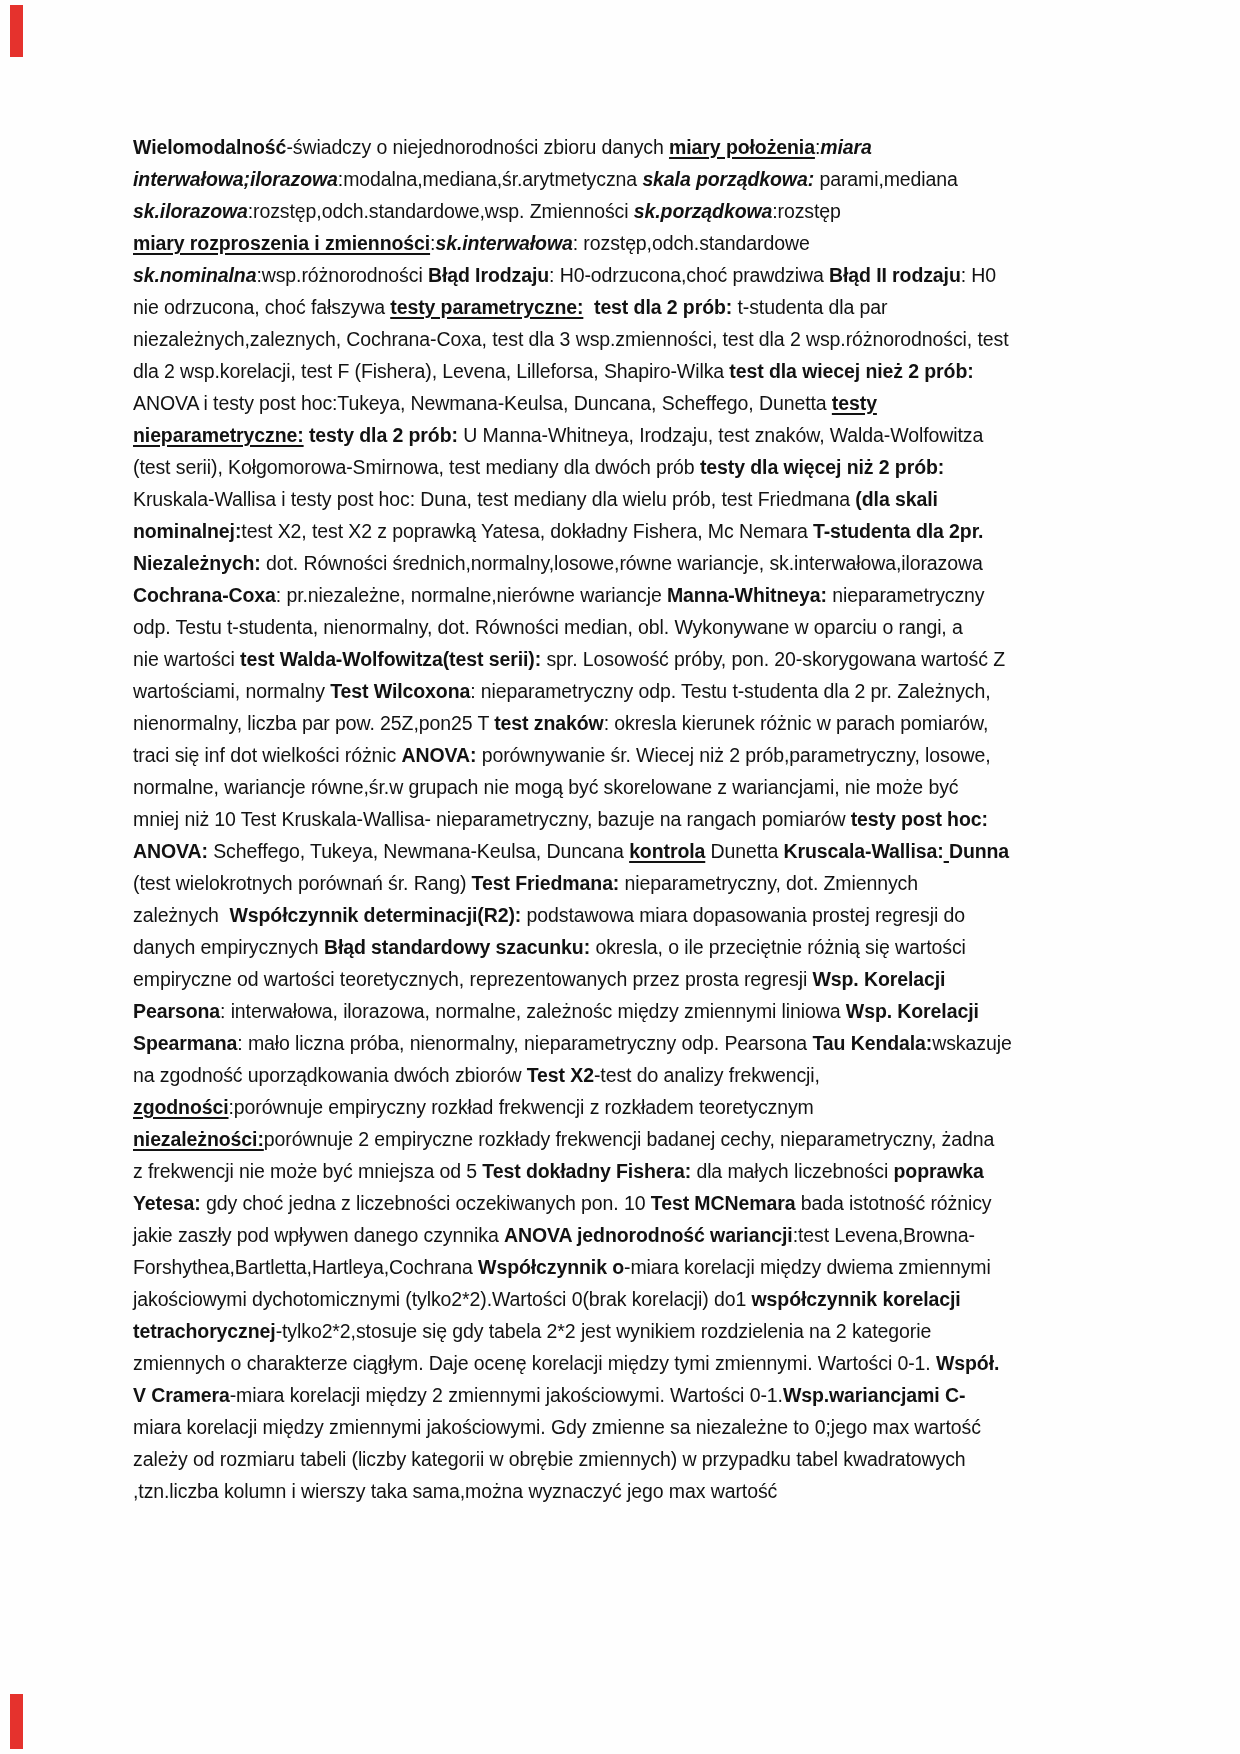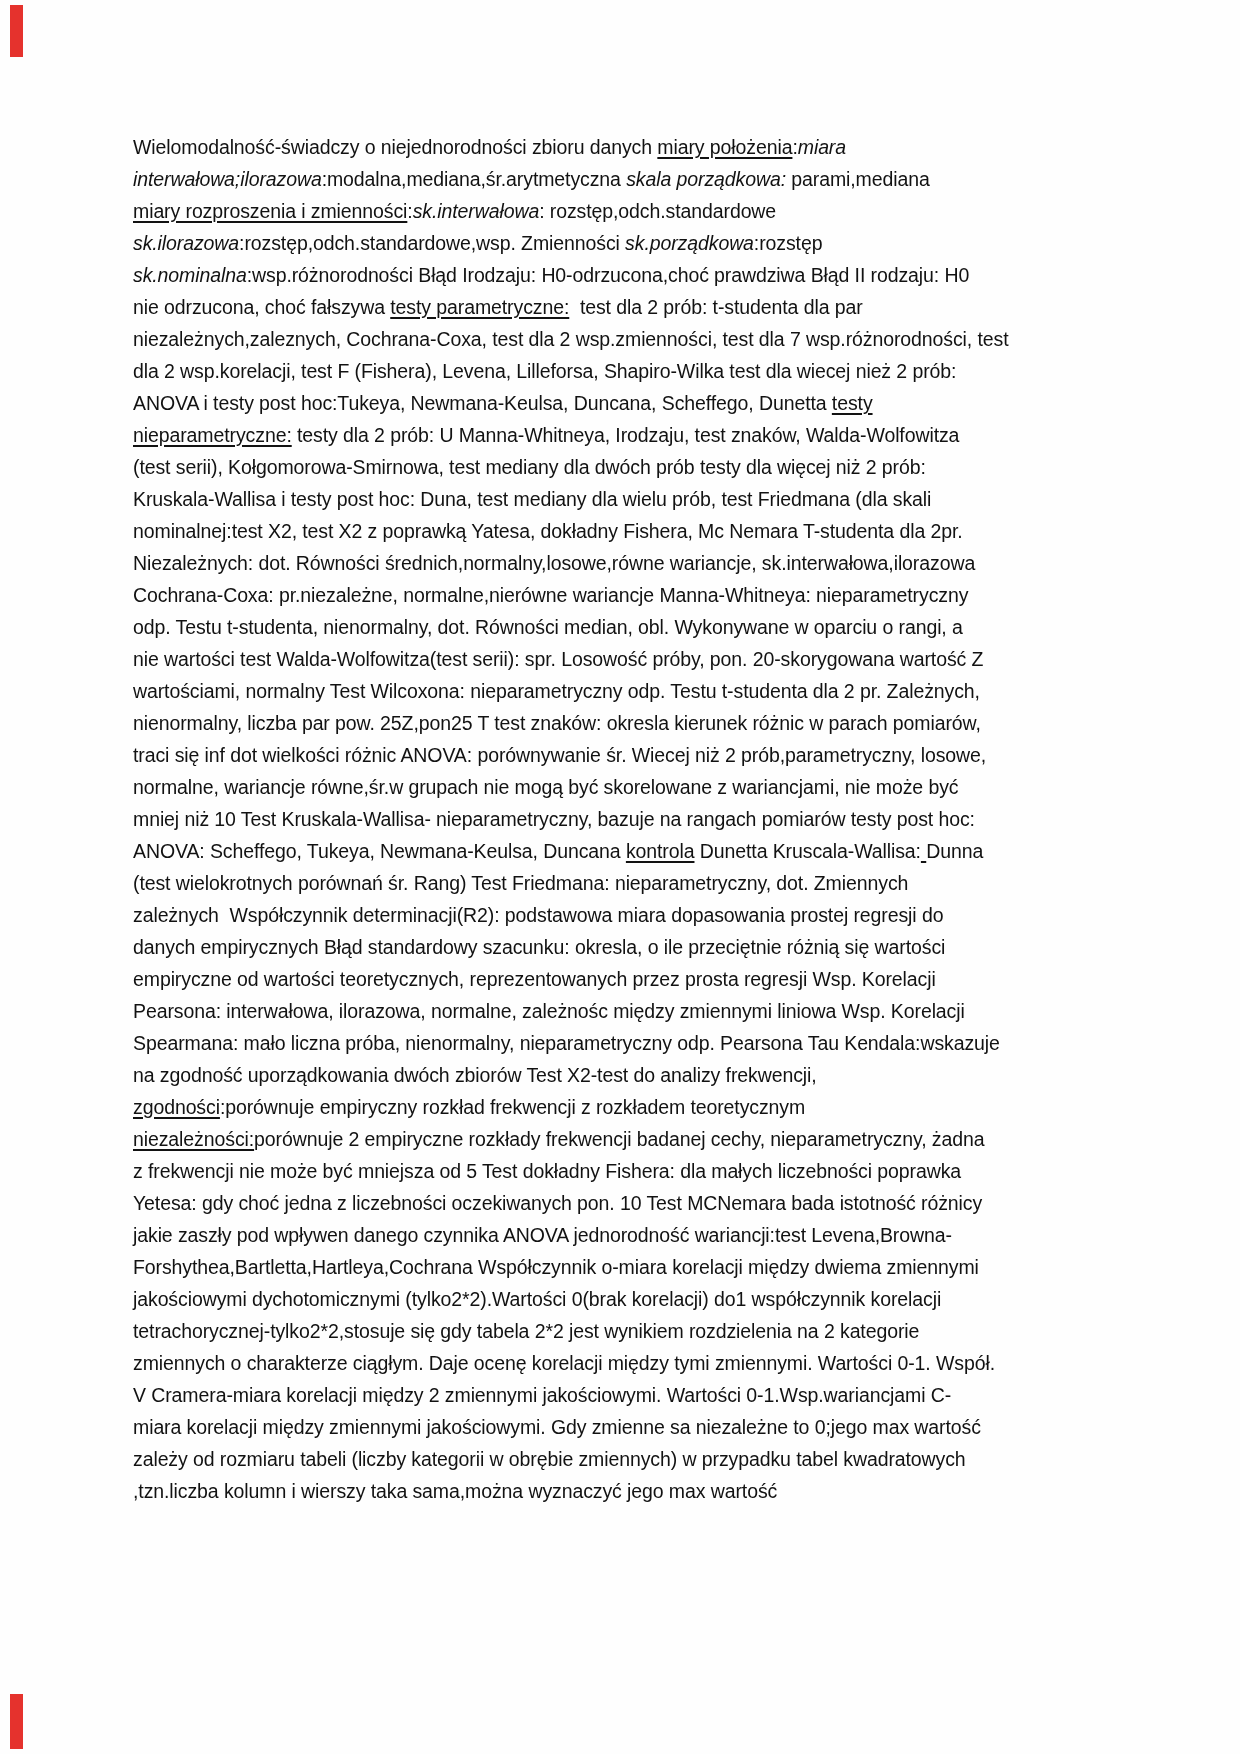--- a/index.html
+++ b/index.html
@@ -19,38 +19,38 @@
   .corner-mark.top{top:5px;height:52px;}
   .corner-mark.bottom{top:1694px;height:55px;}
   .doc-text{
     position:absolute;left:133px;top:131px;width:1004px;
     color:#121212;
     font-size:19.5px;
     line-height:32px;
     letter-spacing:-0.1px;
   }
   .line{white-space:pre;height:32px;}
-  .seg-b{font-weight:400;}
+  .seg-b{font-weight:700;}
   .seg-i{font-style:italic;}
   .seg-u{text-decoration:underline;text-decoration-thickness:2px;text-underline-offset:3px;}
 </style>
 </head>
 <body>
 
 <div class="page">
   <div class="corner-mark top"></div>
   <div class="corner-mark bottom"></div>
   <div class="doc-text">
       <div class="line"><span class="seg-b">Wielomodalność</span><span>-świadczy o niejednorodności zbioru danych </span><span class="seg-b seg-u">miary położenia</span><span>:</span><span class="seg-b seg-i">miara</span></div>
       <div class="line"><span class="seg-b seg-i">interwałowa;ilorazowa</span><span>:modalna,mediana,śr.arytmetyczna </span><span class="seg-b seg-i">skala porządkowa:</span><span> parami,mediana</span></div>
+      <div class="line"><span class="seg-b seg-i">sk.ilorazowa</span><span>:rozstęp,odch.standardowe,wsp. Zmienności </span><span class="seg-b seg-i">sk.porządkowa</span><span>:rozstęp</span></div>
       <div class="line"><span class="seg-b seg-u">miary rozproszenia i zmienności</span><span>:</span><span class="seg-b seg-i">sk.interwałowa</span><span>: rozstęp,odch.standardowe</span></div>
-      <div class="line"><span class="seg-b seg-i">sk.ilorazowa</span><span>:rozstęp,odch.standardowe,wsp. Zmienności </span><span class="seg-b seg-i">sk.porządkowa</span><span>:rozstęp</span></div>
       <div class="line"><span class="seg-b seg-i">sk.nominalna</span><span>:wsp.różnorodności </span><span class="seg-b">Błąd Irodzaju</span><span>: H0-odrzucona,choć prawdziwa </span><span class="seg-b">Błąd II rodzaju</span><span>: H0</span></div>
       <div class="line"><span>nie odrzucona, choć fałszywa </span><span class="seg-b seg-u">testy parametryczne:</span><span>  </span><span class="seg-b">test dla 2 prób:</span><span> t-studenta dla par</span></div>
-      <div class="line"><span>niezależnych,zaleznych, Cochrana-Coxa, test dla 2 wsp.zmienności, test dla 7 wsp.różnorodności, test</span></div>
+      <div class="line"><span>niezależnych,zaleznych, Cochrana-Coxa, test dla 3 wsp.zmienności, test dla 2 wsp.różnorodności, test</span></div>
       <div class="line"><span>dla 2 wsp.korelacji, test F (Fishera), Levena, Lilleforsa, Shapiro-Wilka </span><span class="seg-b">test dla wiecej nież 2 prób:</span></div>
       <div class="line"><span>ANOVA i testy post hoc:Tukeya, Newmana-Keulsa, Duncana, Scheffego, Dunetta </span><span class="seg-b seg-u">testy</span></div>
       <div class="line"><span class="seg-b seg-u">nieparametryczne:</span><span> </span><span class="seg-b">testy dla 2 prób:</span><span> U Manna-Whitneya, Irodzaju, test znaków, Walda-Wolfowitza</span></div>
       <div class="line"><span>(test serii), Kołgomorowa-Smirnowa, test mediany dla dwóch prób </span><span class="seg-b">testy dla więcej niż 2 prób:</span></div>
       <div class="line"><span>Kruskala-Wallisa i testy post hoc: Duna, test mediany dla wielu prób, test Friedmana </span><span class="seg-b">(dla skali</span></div>
       <div class="line"><span class="seg-b">nominalnej:</span><span>test X2, test X2 z poprawką Yatesa, dokładny Fishera, Mc Nemara </span><span class="seg-b">T-studenta dla 2pr.</span></div>
       <div class="line"><span class="seg-b">Niezależnych:</span><span> dot. Równości średnich,normalny,losowe,równe wariancje, sk.interwałowa,ilorazowa</span></div>
       <div class="line"><span class="seg-b">Cochrana-Coxa</span><span>: pr.niezależne, normalne,nierówne wariancje </span><span class="seg-b">Manna-Whitneya:</span><span> nieparametryczny</span></div>
       <div class="line"><span>odp. Testu t-studenta, nienormalny, dot. Równości median, obl. Wykonywane w oparciu o rangi, a</span></div>
       <div class="line"><span>nie wartości </span><span class="seg-b">test Walda-Wolfowitza(test serii):</span><span> spr. Losowość próby, pon. 20-skorygowana wartość Z</span></div>

